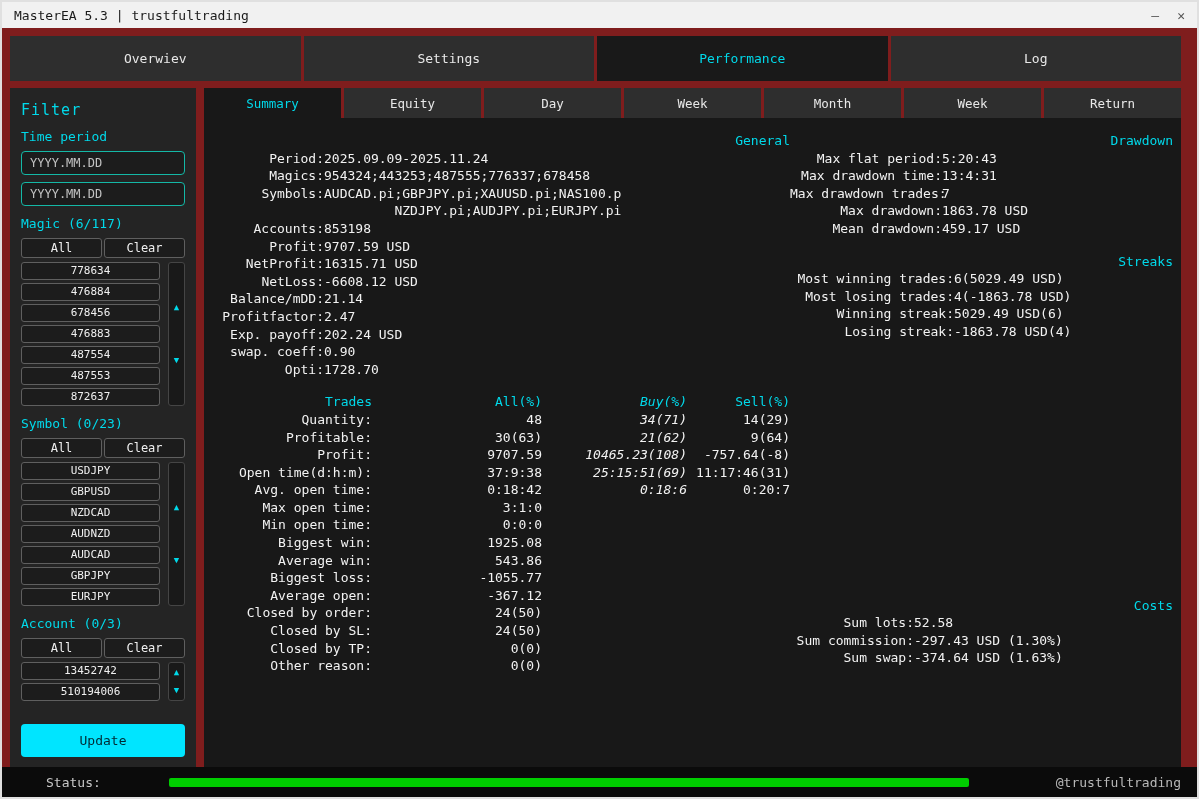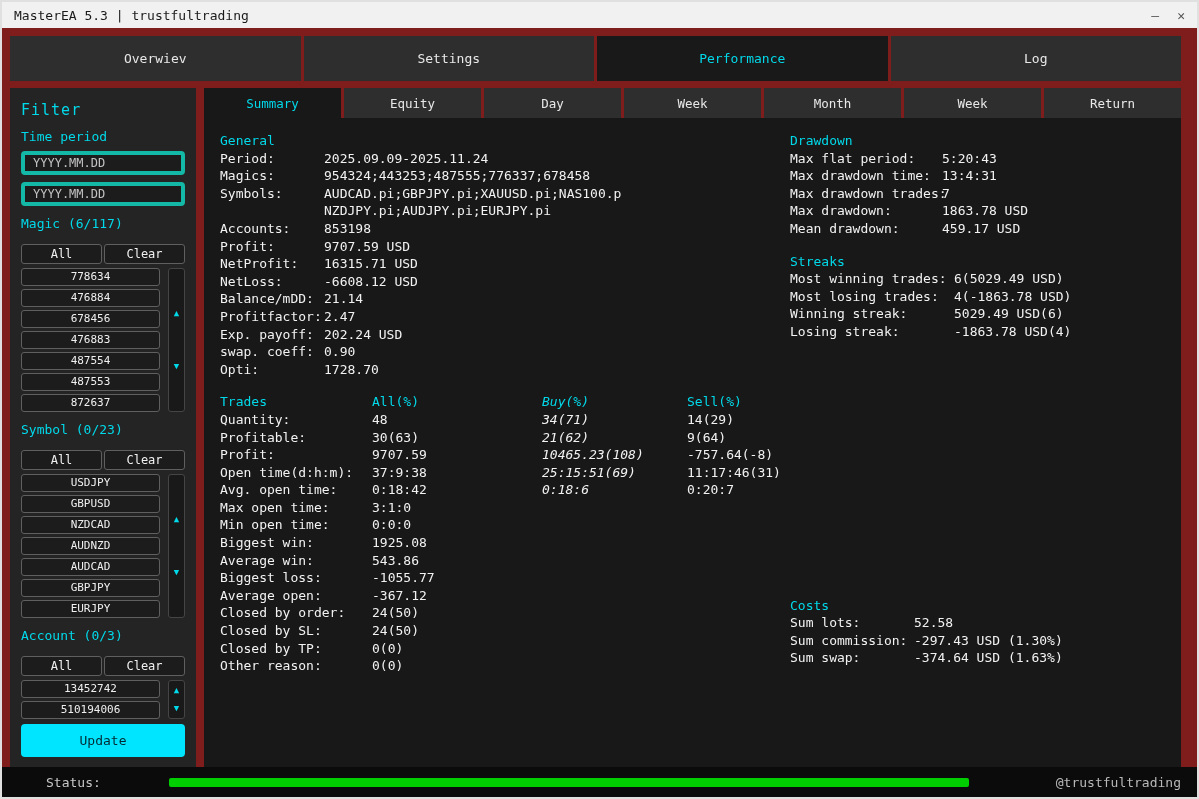--- a/index.html
+++ b/index.html
@@ -27,46 +27,46 @@
 
   .content-row { flex:1; min-height:0; display:flex; gap:8px; margin-top:7px; }
 
   
   .sidebar { width:186px; flex:0 0 auto; background:#242424;
              padding:13px 11px 10px 11px; display:flex; flex-direction:column;
              overflow:hidden; }
   .filter-title { color:var(--accent,#00d9ea); font-size:15px; letter-spacing:1px; }
   .side-label { color:var(--accent,#00d9ea); font-size:13px; margin-top:10px; }
   .date-input { width:100%; margin-top:7px; background:#1c1c1c;
-                border:4px solid #14b8a6; border-radius:4px; color:#cfcfcf;
+                border:1px solid #14b8a6; border-radius:4px; color:#cfcfcf;
                 font-family:"DejaVu Sans Mono",monospace; font-size:12px;
                 padding:4px 8px; height:24px; }
   .date-input::placeholder { color:#c2c2c2; }
-  .btn-row { display:flex; gap:2px; margin-top:13px; }
+  .btn-row { display:flex; gap:2px; margin-top:7px; }
   .side-btn { flex:1; background:#1c1c1c; border:1px solid #5f5f5f; border-radius:3px;
               color:#f0f0f0; font-size:12px; text-align:center; padding:2px 0;
               cursor:default; }
   .list-wrap { display:flex; gap:8px; margin-top:1px; }
   .list-col { flex:1; display:flex; flex-direction:column; }
   .list-item { height:18px; margin-top:3px; background:#1c1c1c;
                border:1px solid #5f5f5f; border-radius:3px; color:#f0f0f0;
                font-size:11px; text-align:center; line-height:16px; cursor:default; }
   .scroll-col { width:17px; flex:0 0 auto; margin-top:3px; background:#191919;
                 border:1px solid #454545; border-radius:3px;
                 display:flex; flex-direction:column; justify-content:space-evenly;
                 align-items:center; }
   .scroll-btn { color:var(--accent,#00d9ea); font-size:9px; line-height:1;
                 width:100%; text-align:center; padding:4px 0; cursor:default; }
   .update-btn { margin-top:auto; height:33px; flex:0 0 auto;
                 background:var(--update,#00e5ff); color:#002a33; font-size:13px;
                 border-radius:4px; display:flex; align-items:center;
                 justify-content:center; cursor:default; }
 
   
-  .main-area { flex:1; min-width:0; display:flex; flex-direction:column; }
+  .main-area { flex:1; min-width:0; display:flex; flex-direction:column;text-align:right; }
   .sub-tabs { display:flex; gap:3px; height:30px; flex:0 0 auto; }
   .sub-tab { flex:1; background:#2e2e2e; color:#e8e8e8; font-size:12.5px;
              display:flex; align-items:center; justify-content:center; cursor:default; }
   .sub-tab.active { background:#181818; color:var(--accent,#00d9ea); }
   .content { flex:1; min-height:0; background:#181818;
              padding:14px 8px 0 16px; display:flex; overflow:hidden; }
   .col-left { width:570px; flex:0 0 auto; }
   .col-right { flex:1; min-width:0; }
 
   .section-title { color:var(--accent,#00d9ea); font-size:13px; line-height:17.6px; }

